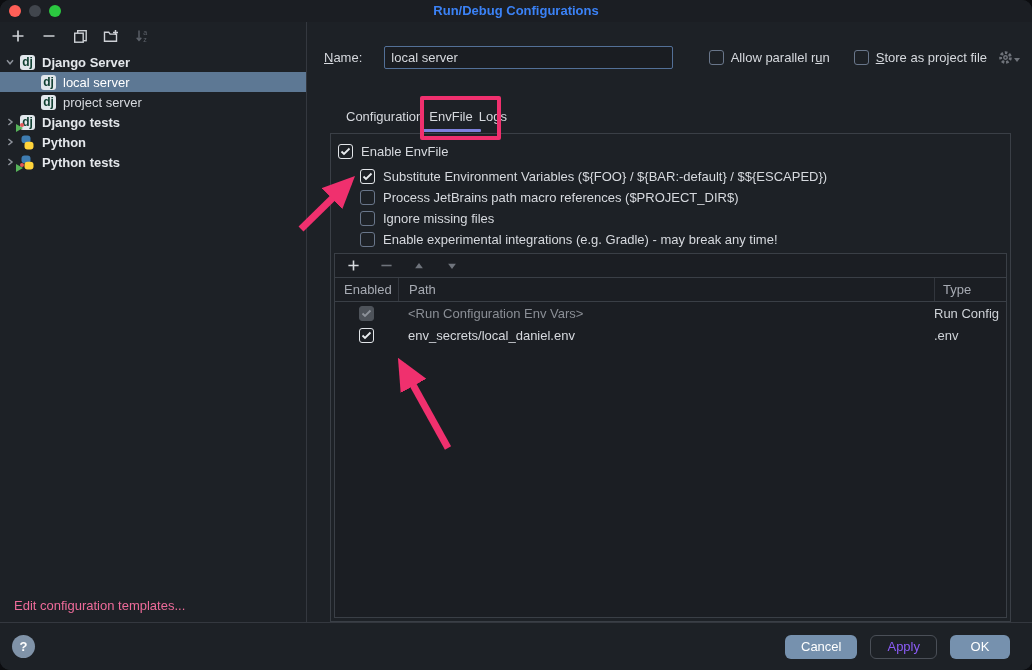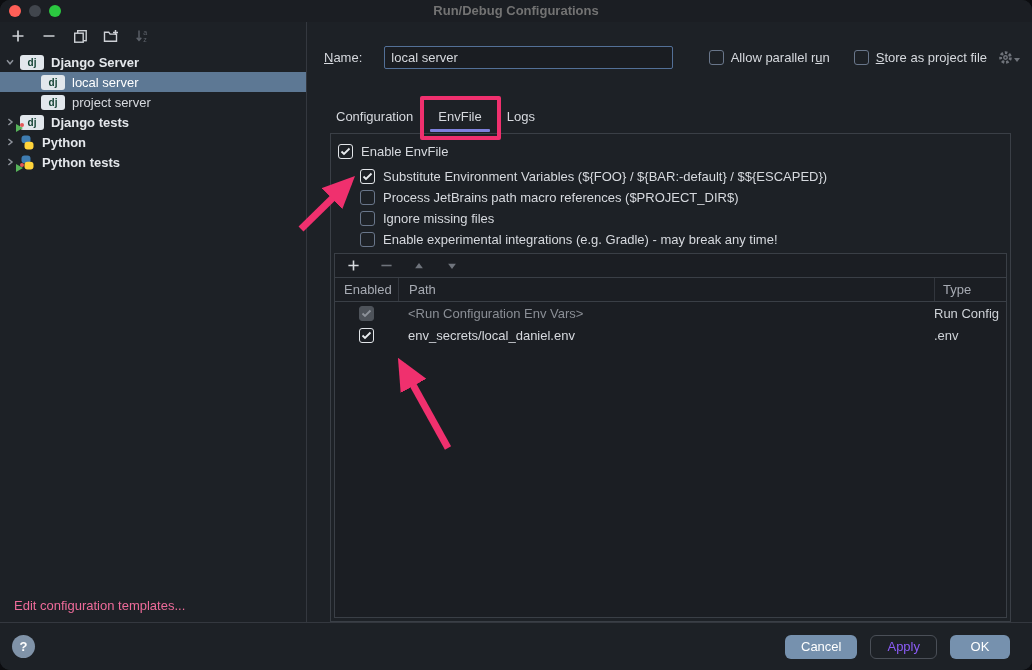--- a/index.html
+++ b/index.html
@@ -9,35 +9,35 @@
     border-radius:10px;overflow:hidden;
     font-family:"Liberation Sans",sans-serif;font-size:13px;color:#d6d9de;
   }
   
   .titlebar{position:absolute;left:0;top:0;right:0;height:22px;background:#1b1e23;}
   .lights{position:absolute;left:9px;top:5px;display:flex;gap:8px;}
   .light{width:12px;height:12px;border-radius:50%;}
   .light.red{background:#ff5f57;}
   .light.gray{background:#41464d;}
   .light.green{background:#2bc840;}
-  .wtitle{position:absolute;left:0;right:0;top:3px;text-align:center;font-weight:700;color:#737373;}
+  .wtitle{position:absolute;left:0;right:0;top:3px;text-align:center;font-weight:700;color:#3b82f6;}
   
   .sidebar{position:absolute;left:0;top:22px;width:307px;bottom:48px;border-right:1px solid #34383f;display:flex;flex-direction:column;background:#1d2126;}
   .side-toolbar{height:28px;display:flex;align-items:center;gap:13px;padding:0 9px;flex:none;}
   .tbtn{display:inline-flex;align-items:center;justify-content:center;width:18px;height:18px;}
   .tree{margin-top:2px;}
   .trow{height:20px;display:flex;align-items:center;gap:5px;padding-left:5px;white-space:nowrap;}
   .trow.child{padding-left:41px;}
   .trow.selected{background:#5d7894;color:#fff;}
   .trow .tlabel{padding-left:2px;}
   .trow.bold .tlabel{font-weight:700;color:#e4e7eb;}
   .trow.selected .tlabel{color:#fff;}
   .chev{flex:none;width:10px;height:10px;}
-  .dj{position:relative;flex:none;width:24px;height:15px;background:#e2e7ec;border-radius:3px;color:#0e3e2f;
-      font-weight:700;font-size:10px;display:inline-flex;align-items:center;justify-content:center;}
+  .dj{position:relative;flex:none;width:15px;height:15px;background:#e2e7ec;border-radius:3px;color:#0e3e2f;
+      font-weight:700;font-size:12px;display:inline-flex;align-items:center;justify-content:center;}
   .pyico{position:relative;flex:none;width:15px;height:15px;display:inline-flex;}
   .test-badge{position:absolute;left:-4px;bottom:-2px;width:0;height:0;
       border-left:7px solid #57b35a;border-top:4px solid transparent;border-bottom:4px solid transparent;}
   .test-badge::after{content:"";position:absolute;left:-3px;top:-5px;width:4px;height:4px;background:#e25757;border-radius:50%;}
   .edit-link{margin-top:auto;padding:0 14px 9px;color:#ee6b9a;cursor:pointer;}
   
   .main{position:absolute;left:308px;top:22px;right:0;bottom:48px;}
   .name-row{position:absolute;left:16px;top:23px;right:12px;height:24px;display:flex;align-items:center;}
   .name-label{margin-right:22px;}
   .u{text-decoration:underline;}
@@ -48,21 +48,21 @@
   .cb{width:15px;height:15px;border-radius:3px;border:1px solid #69768a;display:inline-flex;
       align-items:center;justify-content:center;flex:none;background:transparent;}
   .cb svg{display:none;}
   .cb.checked{border-color:#e2e5e9;}
   .cb.checked svg{display:block;}
   .cb.disabled{background:#4e535a;border-color:#4e535a;}
   .cb.disabled svg polyline{stroke:#8d929a;}
   .gear-wrap{display:flex;align-items:center;margin-left:4px;gap:1px;}
   .gear-caret{width:0;height:0;border-left:3.5px solid transparent;border-right:3.5px solid transparent;border-top:4px solid #6f737a;margin-top:6px;}
   
-  .tabs{position:absolute;left:25px;top:79px;display:flex;gap:19px;text-align:center;}
+  .tabs{position:absolute;left:35px;top:79px;display:flex;text-align:center;}
   .tab{position:relative;padding:8px 3px;cursor:default;}
   .tab.selected::after{content:"";position:absolute;left:-5px;right:-5px;bottom:0;height:3px;background:#7d80dc;border-radius:1px;}
   
   .panel{position:absolute;left:22px;top:111px;right:21px;bottom:0;border:1px solid #3a3f46;}
   .enable-row{display:flex;gap:8px;align-items:center;height:22px;margin:6px 0 0 7px;}
   .option-row{display:flex;gap:8px;align-items:center;height:21px;margin-left:29px;}
   .options{margin-top:4px;}
   
   .table-panel{position:absolute;left:3px;right:3px;top:119px;bottom:3px;border:1px solid #3a3f46;background:#1b1e23;display:flex;flex-direction:column;}
   .table-toolbar{height:24px;flex:none;display:flex;align-items:center;gap:15px;padding:0 9px;border-bottom:1px solid #3a3f46;}

